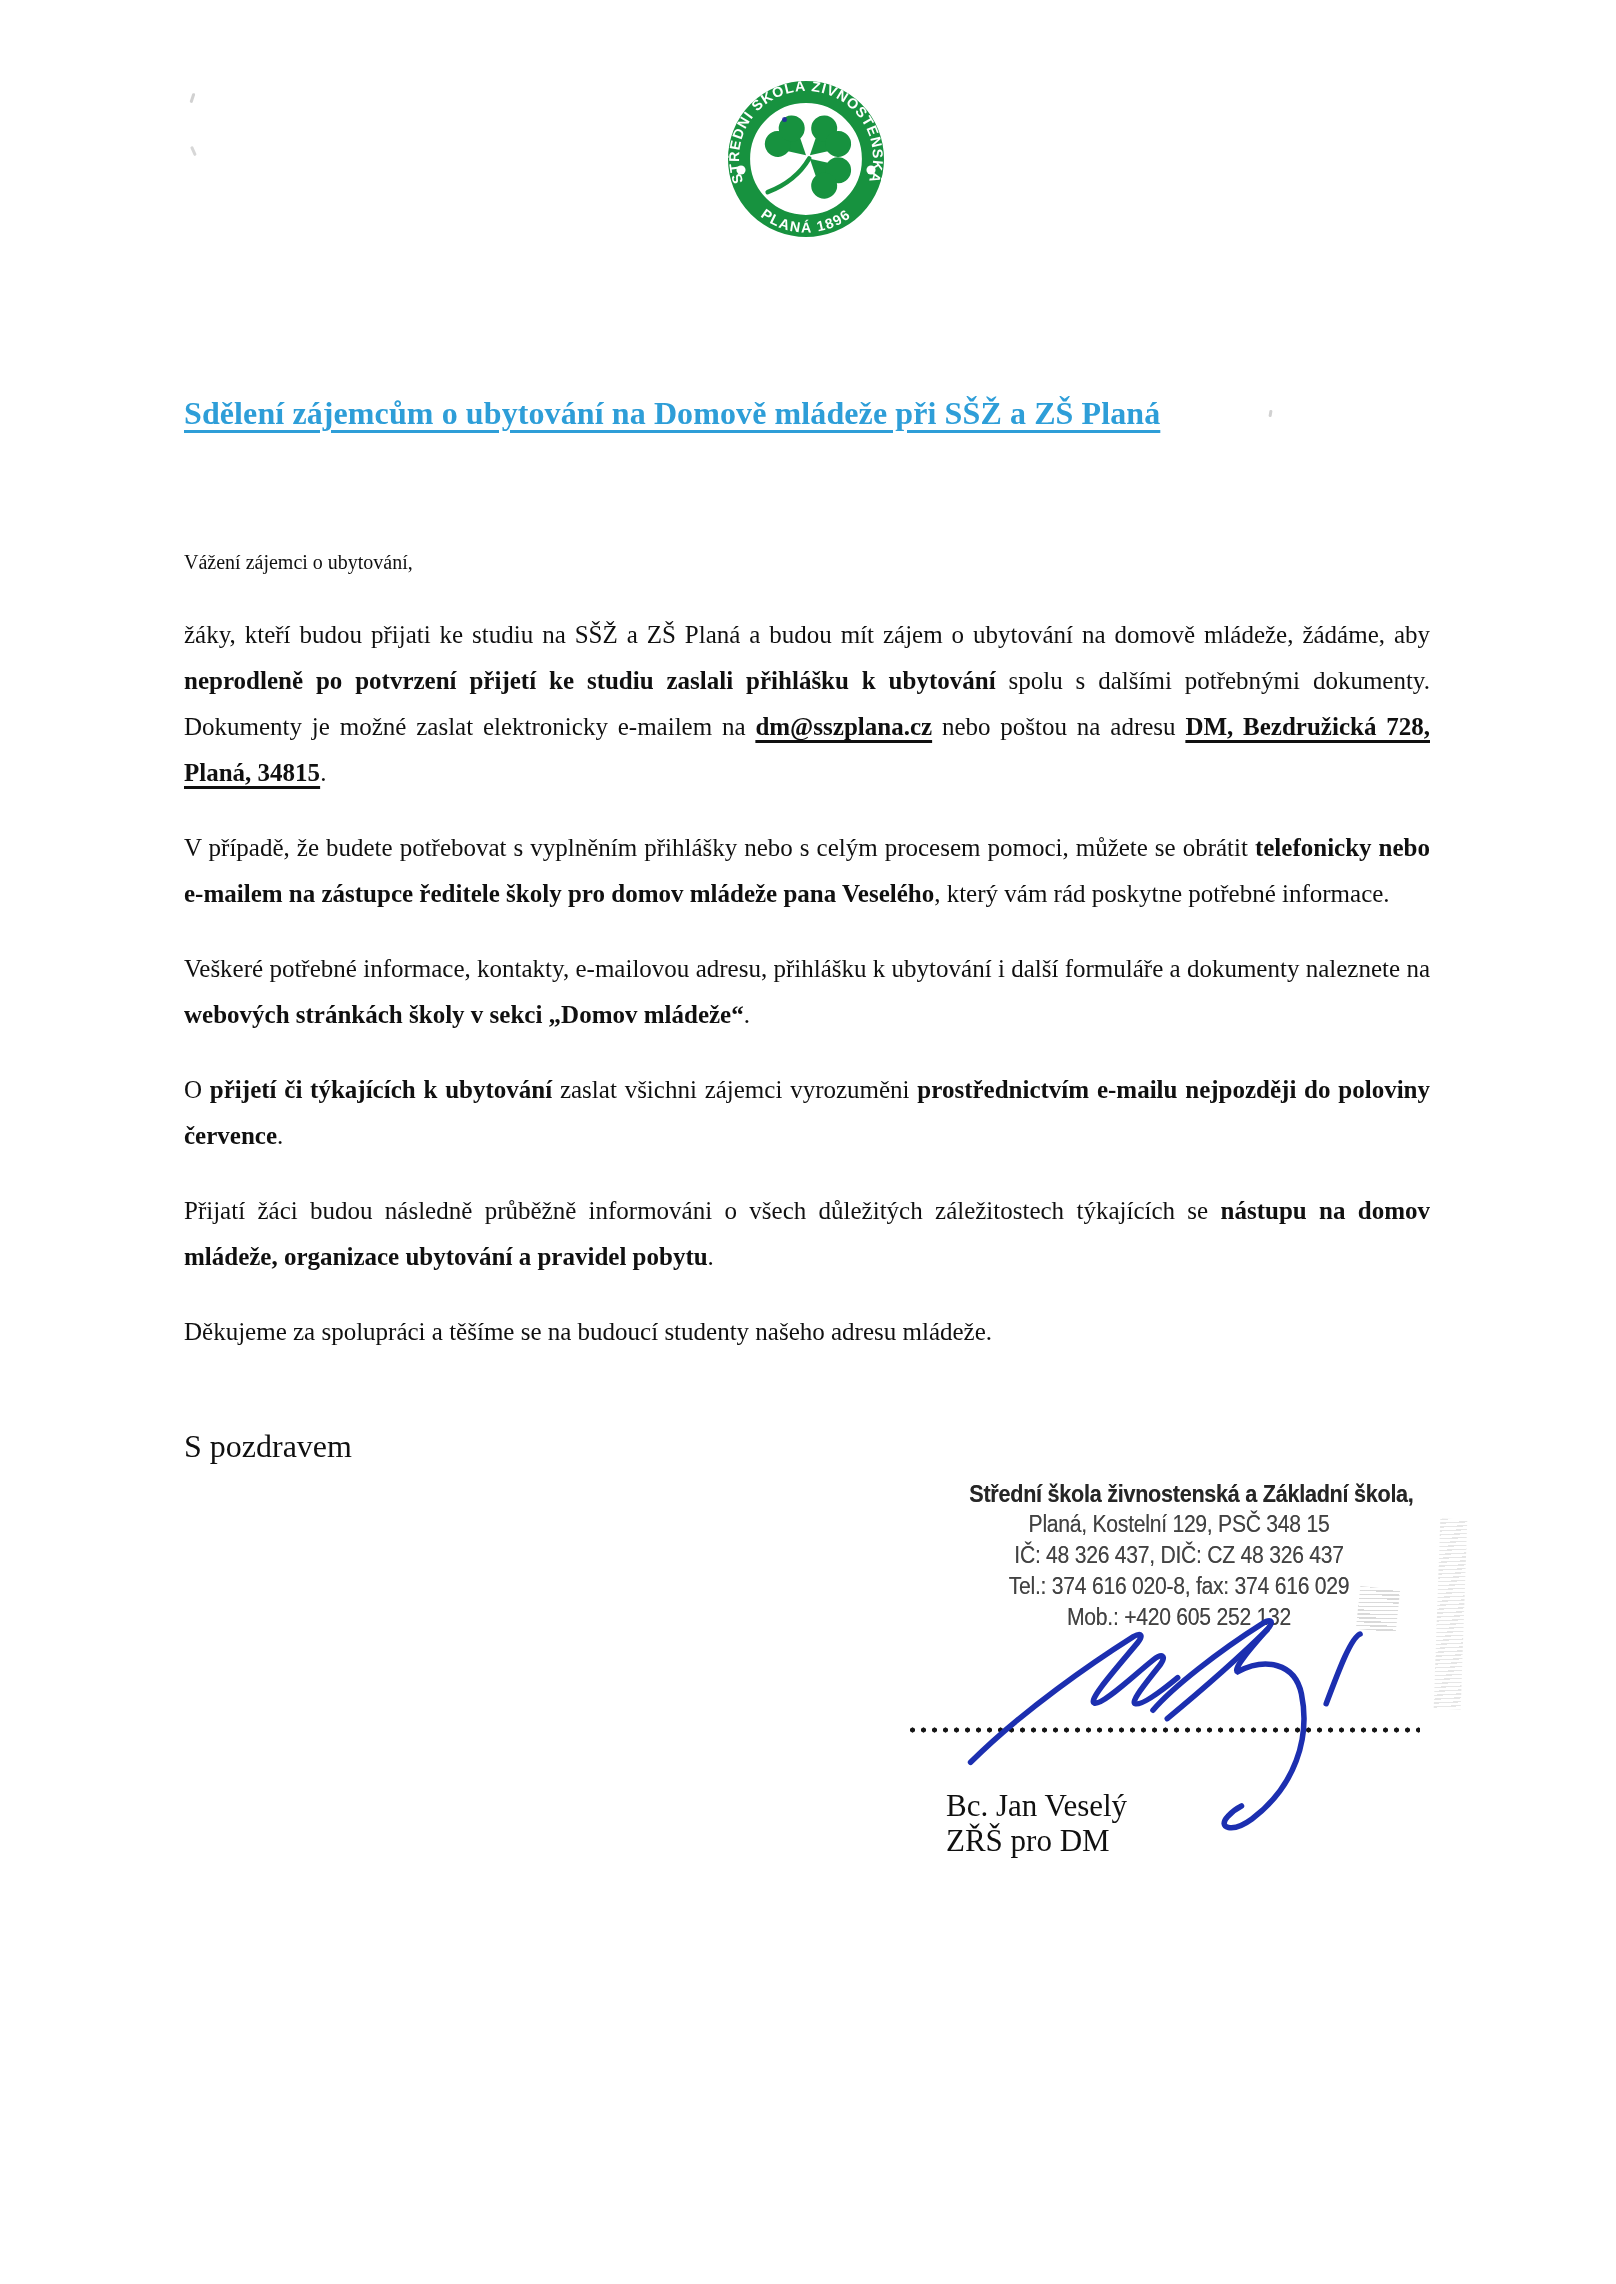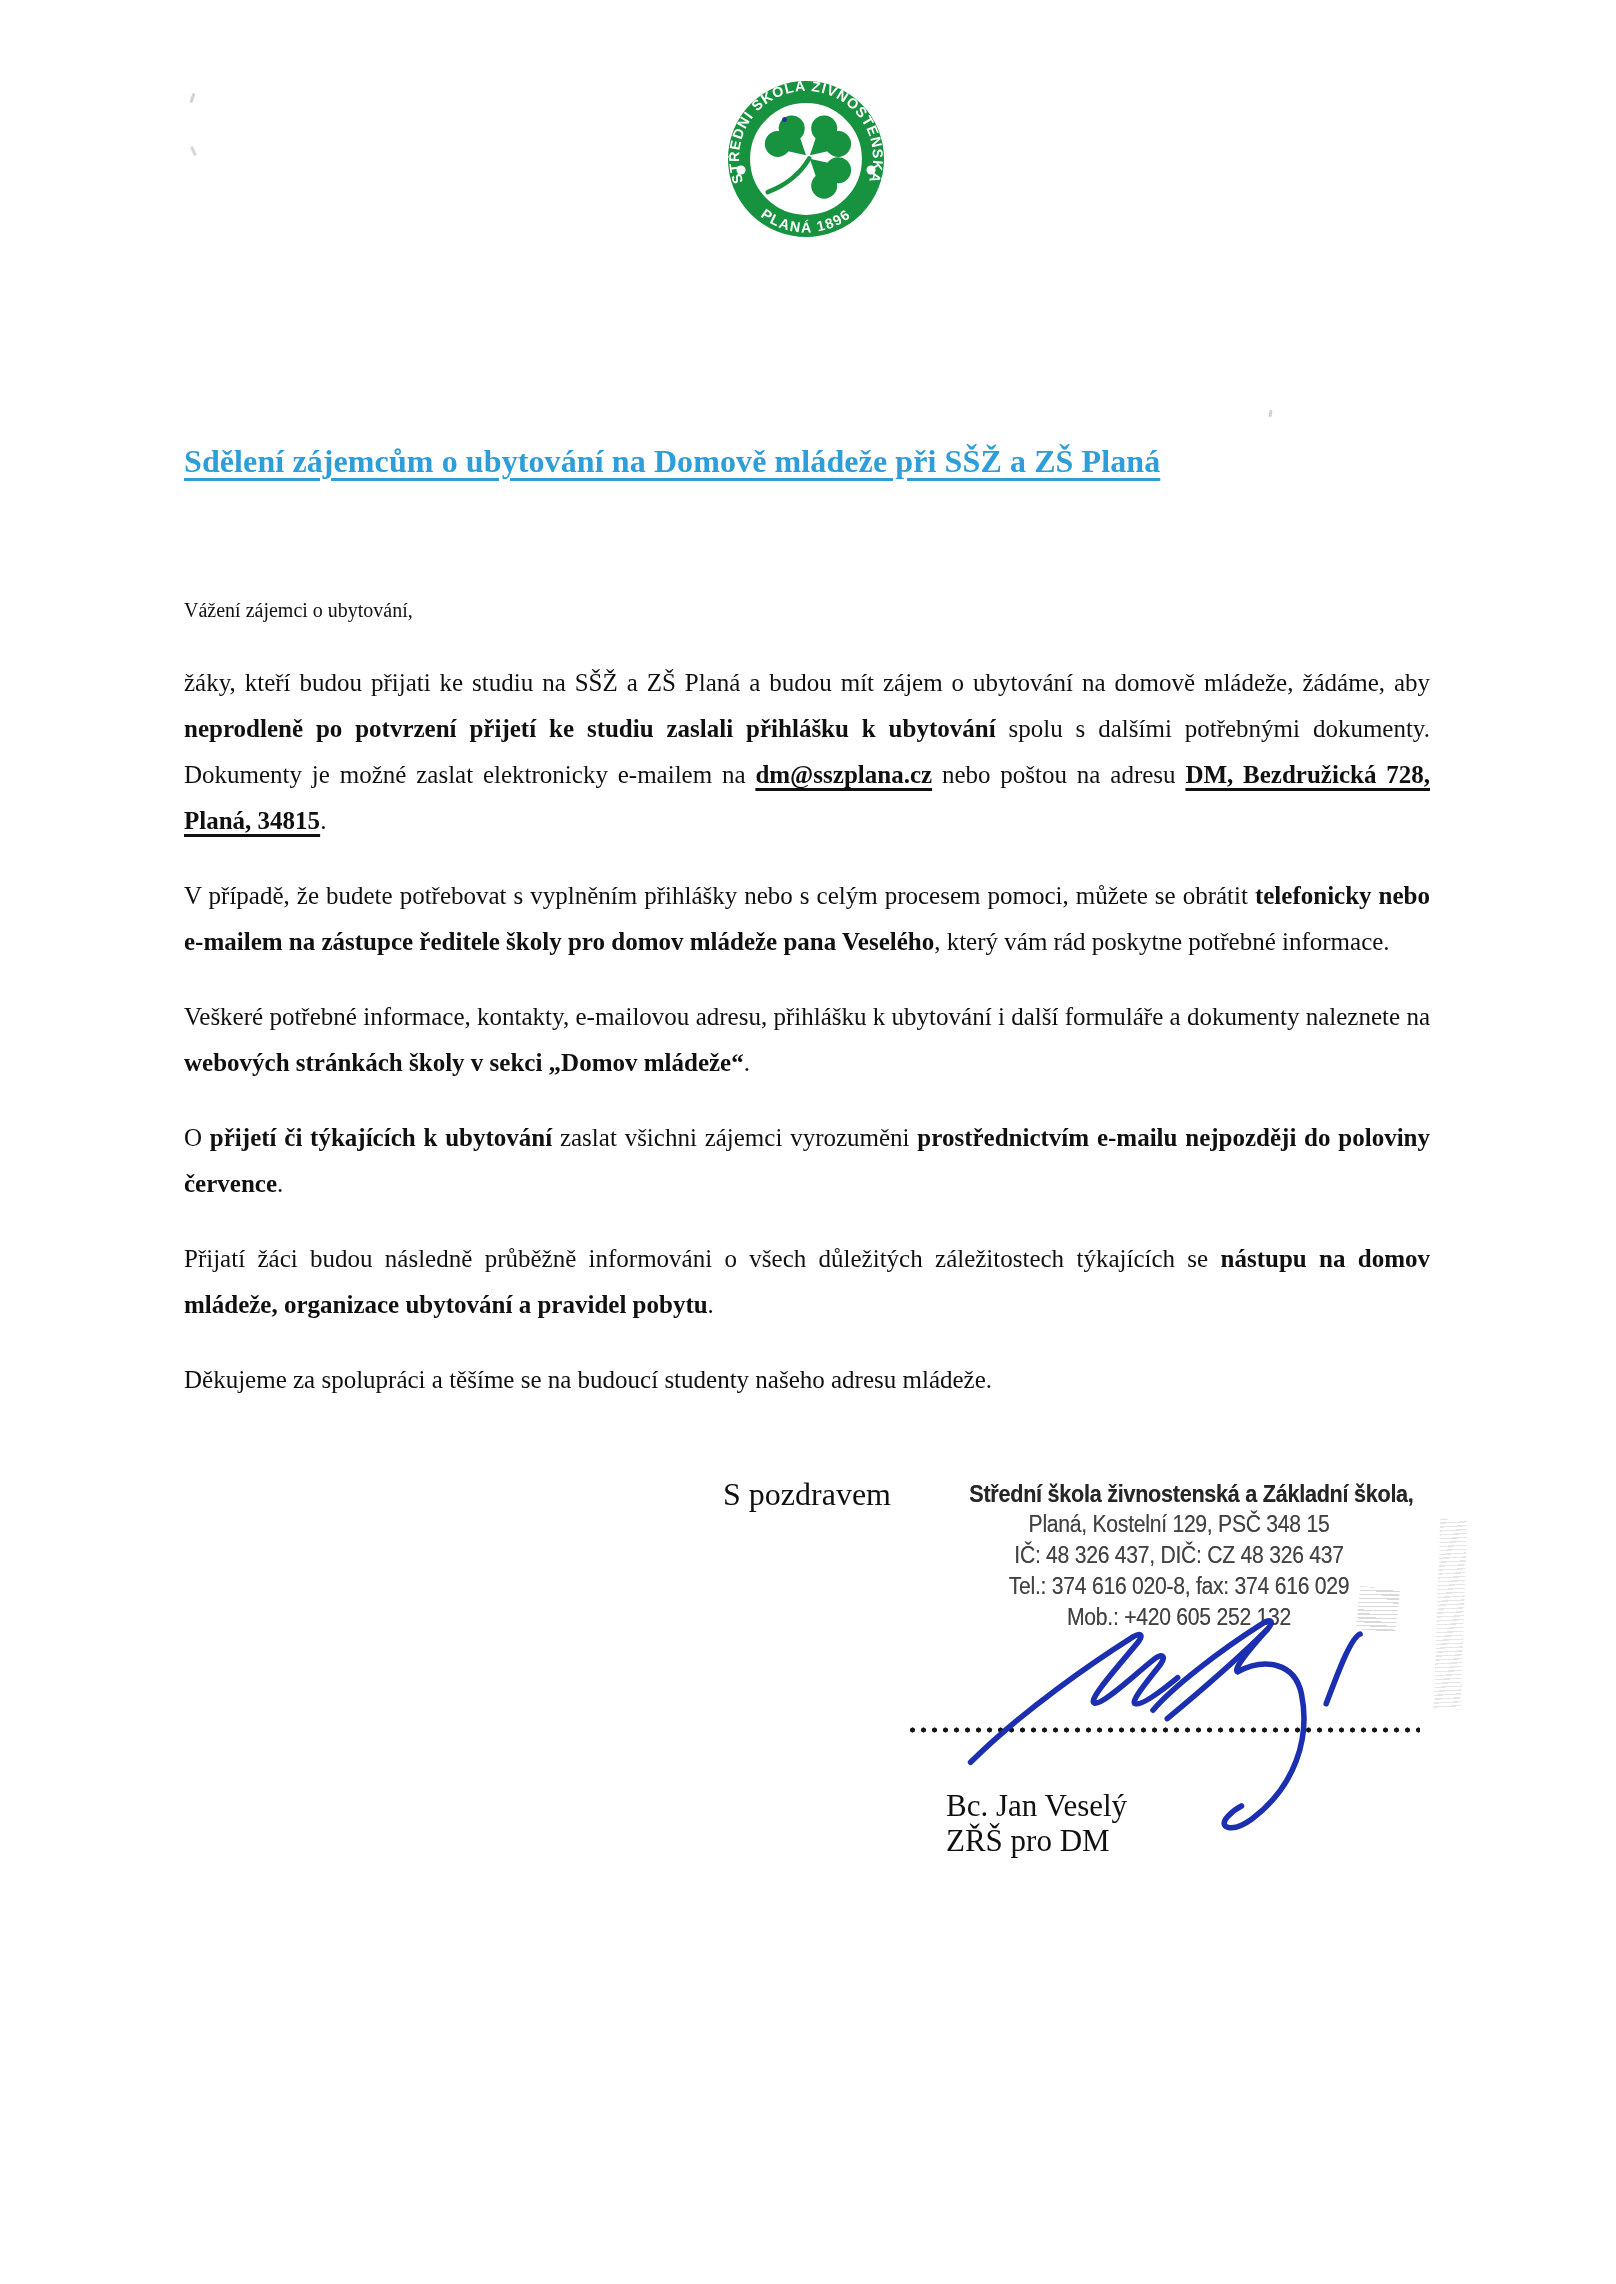--- a/index.html
+++ b/index.html
@@ -6,21 +6,21 @@
   .page{
     position:relative;
     width:1616px;height:2284px;
     background:#ffffff;
     overflow:hidden;
     font-family:"Liberation Serif", serif;
     color:#101010;
   }
   
   .main-column{
-    position:absolute;left:184px;top:393px;width:1246px;margin-top:48px;
+    position:absolute;left:184px;top:393px;width:1246px;
   }
   .heading{
     font-size:32px;font-weight:700;line-height:40px;
     color:#2e9ed8;
     text-decoration:underline;
     text-decoration-thickness:2.6px;
     text-underline-offset:5.9px;
     margin:0 0 106px 0;
     letter-spacing:0.1px;
   }
@@ -33,21 +33,21 @@
     margin:0 0 29px 0;
     hyphens:none;
   }
   .para span.b{font-weight:700;}
   .para span.u{
     text-decoration:underline;
     text-decoration-thickness:3.3px;
     text-underline-offset:5.2px;
   }
   .closing{
-    font-size:32px;line-height:46px;margin:68px 0 0 0;text-align:center;
+    font-size:32px;line-height:46px;margin:68px 0 0 0;
   }
   
   .logo{position:absolute;left:728px;top:81px;width:156px;height:156px;}
   
   .stamp{
     position:absolute;left:946px;top:1478px;width:466px;
     font-family:"Liberation Sans", sans-serif;
     text-align:center;
     color:#424242;
     transform:scaleX(.9);

